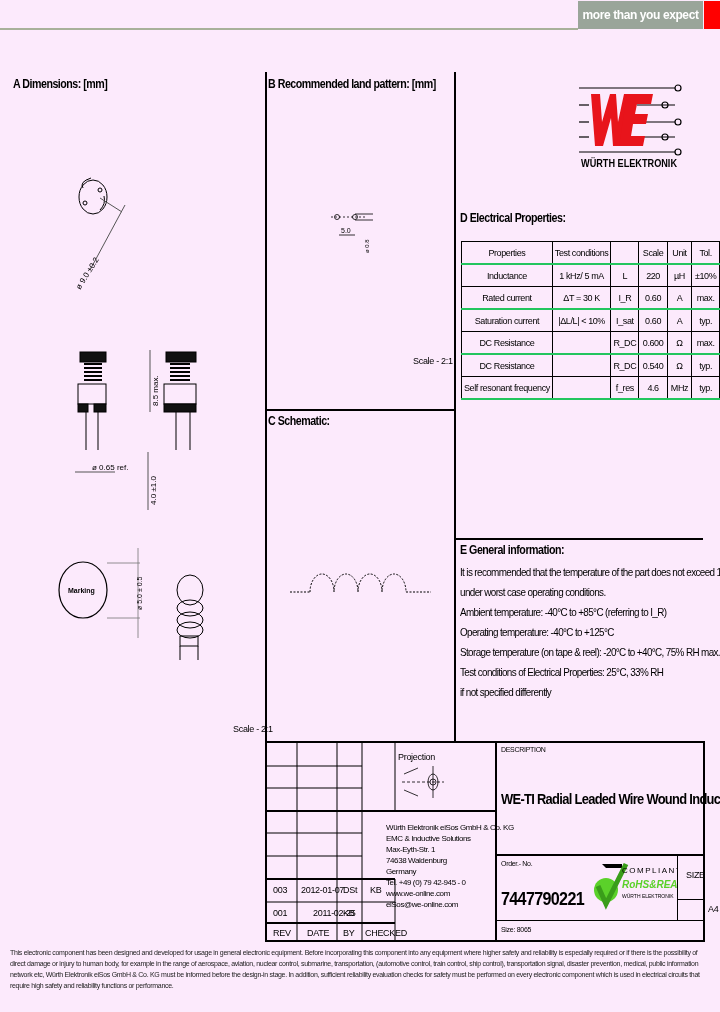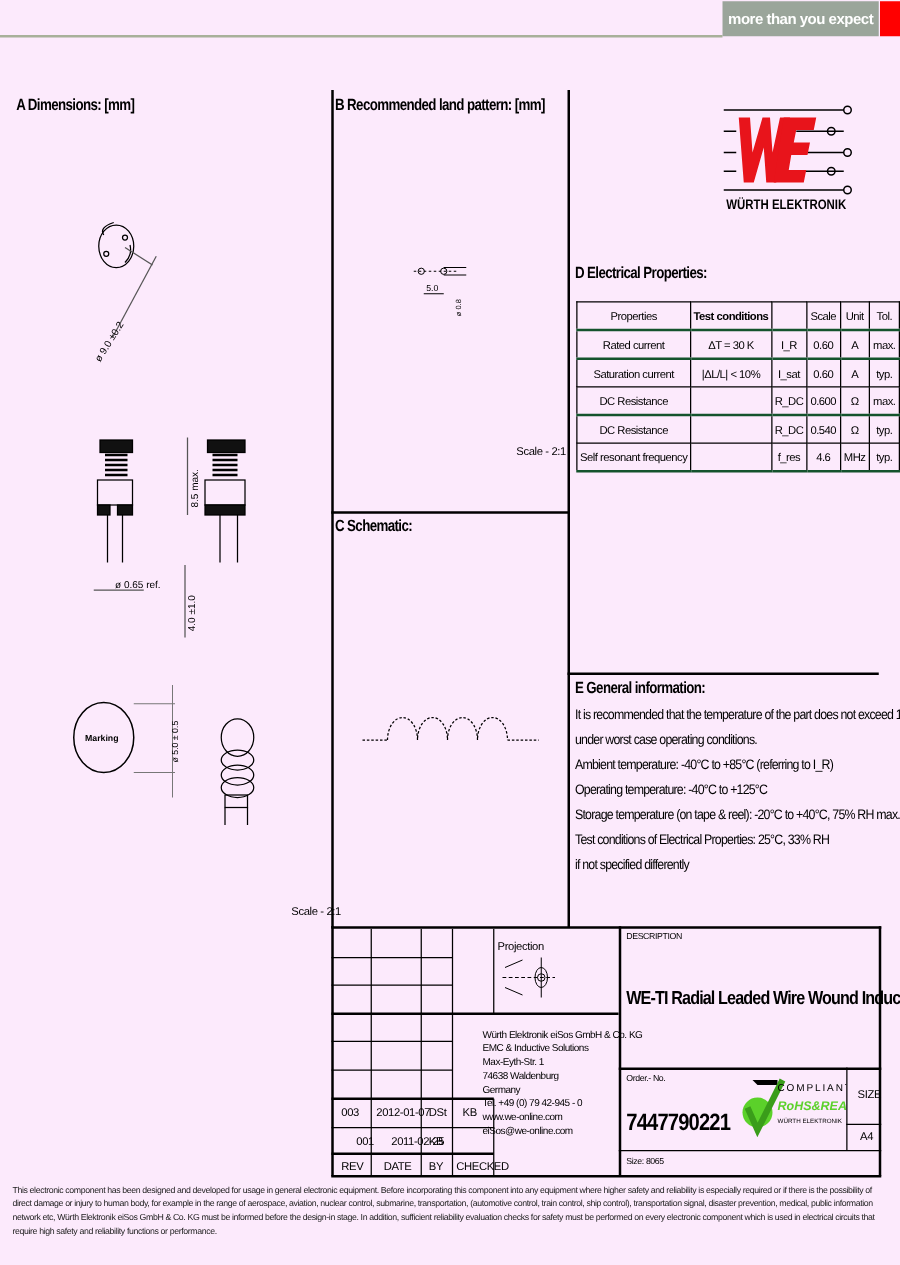--- a/index.html
+++ b/index.html
@@ -22,23 +22,23 @@
   .small { font-size: 9px; letter-spacing: -0.3px; white-space: nowrap; }
   .vline { background: #000; width: 2px; }
   .hline { background: #000; height: 2px; }
 
   
   .etable { left: 461px; top: 241px; border-collapse: collapse; font-size: 9px; }
   .etable td {
     border: 1px solid #000; height: 21px; padding: 0 2px; text-align: center;
     letter-spacing: -0.4px; white-space: nowrap;
   }
-  .etable tr.thick td { border-bottom: 2px solid #14532d; }
+  .etable tr.thick td { border-bottom: 2px solid #22c55e; }
   .etable td.c0 { width: 66px; }
-  .etable td.c1 { width: 46px; font-weight: bold; }
+  .etable td.c1 { width: 46px; }
   .etable td.c2 { width: 18px; }
   .etable td.c3 { width: 30px; }
   .etable td.c4 { width: 24px; }
   .etable td.c5 { width: 26px; }
 
   .gen-line { font-size: 11px; letter-spacing: -0.7px; white-space: nowrap; transform: scaleX(0.9); transform-origin: left; }
   .addr-line { font-size: 8px; letter-spacing: -0.4px; white-space: nowrap; line-height: 11px; }
   .product-title { font-size: 15px; font-weight: bold; letter-spacing: -0.8px; white-space: nowrap; transform: scaleX(0.86); transform-origin: left; }
   .order-num { font-size: 19px; font-weight: bold; letter-spacing: -0.8px; transform: scaleX(0.85); transform-origin: left; }
   .disclaimer { left: 10px; top: 947px; width: 700px; font-size: 7px; line-height: 11px; letter-spacing: -0.3px; color: #222; }
@@ -166,20 +166,28 @@
 <table class="abs etable">
   <tbody>
       <tr class="thick">
     <td class="c0">Properties</td>
     <td class="c1">Test conditions</td>
     <td class="c2"></td>
     <td class="c3">Scale</td>
     <td class="c4">Unit</td>
     <td class="c5">Tol.</td>
   </tr>
+  <tr>
+    <td>Inductance</td>
+        <td>1 kHz/ 5 mA</td>
+        <td>L</td>
+        <td>220</td>
+        <td>µH</td>
+        <td>±10%</td>
+  </tr>
   <tr class="thick">
     <td>Rated current</td>
         <td>ΔT = 30 K</td>
         <td>I_R</td>
         <td>0.60</td>
         <td>A</td>
         <td>max.</td>
   </tr>
   <tr>
     <td>Saturation current</td>
@@ -264,21 +272,21 @@
   </svg>
 </div>
 
 <div class="abs" style="left:265px;top:879px;width:130px;">
   <div class="abs small" style="left:8px;top:6px;">003</div>
   <div class="abs small" style="left:36px;top:6px;">2012-01-07</div>
   <div class="abs small" style="left:78px;top:6px;">DSt</div>
   <div class="abs small" style="left:105px;top:6px;">KB</div>
 </div>
 <div class="abs" style="left:265px;top:902px;width:130px;">
-  <div class="abs small" style="left:20px;top:6px;">001</div>
+  <div class="abs small" style="left:8px;top:6px;">001</div>
   <div class="abs small" style="left:36px;top:6px;margin-left:12px;">2011-02-25</div>
   <div class="abs small" style="left:78px;top:6px;">KB</div>
   <div class="abs small" style="left:105px;top:6px;"></div>
 </div>
 <div class="abs" style="left:265px;top:924px;width:130px;">
   <div class="abs small" style="left:8px;top:4px;">REV</div>
   <div class="abs small" style="left:42px;top:4px;">DATE</div>
   <div class="abs small" style="left:78px;top:4px;">BY</div>
   <div class="abs small" style="left:100px;top:4px;">CHECKED</div>
 </div>
@@ -307,18 +315,18 @@
     <circle cx="14" cy="30" r="12" fill="#5bd12a"></circle>
     <path d="M6 26 L14 44 L34 4" stroke="#3a9d1a" stroke-width="5" fill="none"></path>
     <text x="30" y="13" font-size="8" letter-spacing="1.5" font-family="Liberation Sans, sans-serif">COMPLIANT</text>
     <text x="30" y="28" font-size="10" font-weight="bold" fill="#5bd12a" font-style="italic" font-family="Liberation Sans, sans-serif">RoHS&amp;REACh</text>
     <text x="30" y="38" font-size="5" font-family="Liberation Sans, sans-serif">WÜRTH ELEKTRONIK</text>
   </svg>
 </div>
 <div class="abs vline" style="left:677px;top:854px;height:66px;width:1px;"></div>
 <div class="abs small" style="left:686px;top:870px;">SIZE</div>
 <div class="abs" style="left:677px;top:899px;width:28px;height:1px;background:#000;"></div>
-<div class="abs small" style="left:688px;top:904px;">A4</div>
+<div class="abs small" style="left:708px;top:904px;">A4</div>
 <div class="abs" style="left:495px;top:920px;width:210px;height:1px;background:#000;"></div>
 <div class="abs small" style="left:501px;top:926px;font-size:7px;">Size: 8065</div>
 <div class="abs hline" style="left:265px;top:940px;width:440px;"></div>
 
 <div class="abs disclaimer">This electronic component has been designed and developed for usage in general electronic equipment. Before incorporating this component into any equipment where higher safety and reliability is especially required or if there is the possibility of direct damage or injury to human body, for example in the range of aerospace, aviation, nuclear control, submarine, transportation, (automotive control, train control, ship control), transportation signal, disaster prevention, medical, public information network etc, Würth Elektronik eiSos GmbH &amp; Co. KG must be informed before the design-in stage. In addition, sufficient reliability evaluation checks for safety must be performed on every electronic component which is used in electrical circuits that require high safety and reliability functions or performance.</div>
 
 </body></html>

